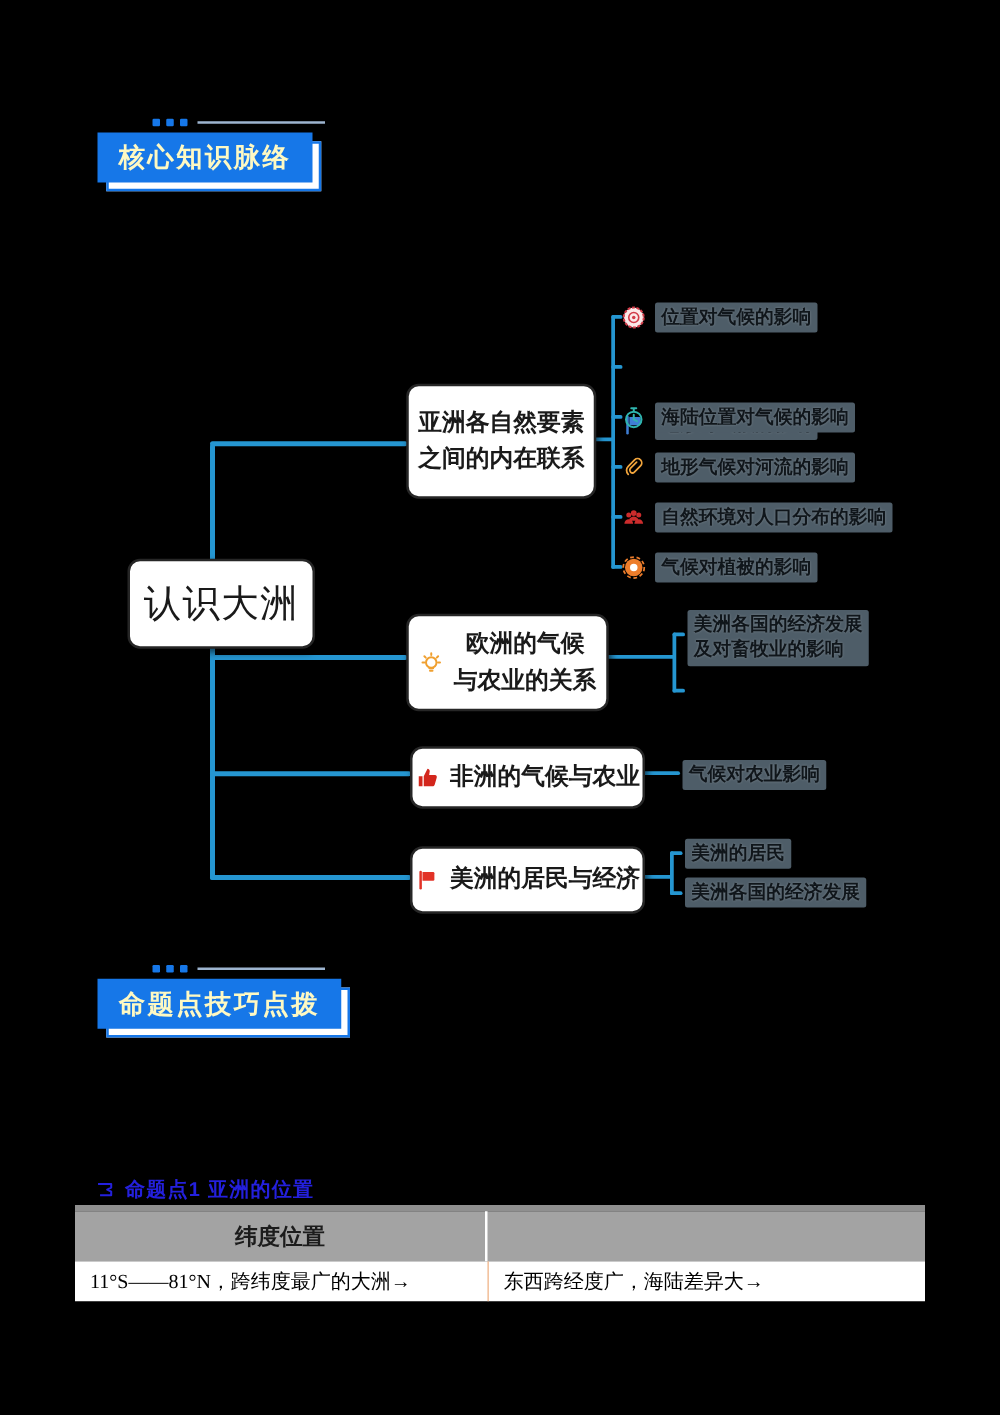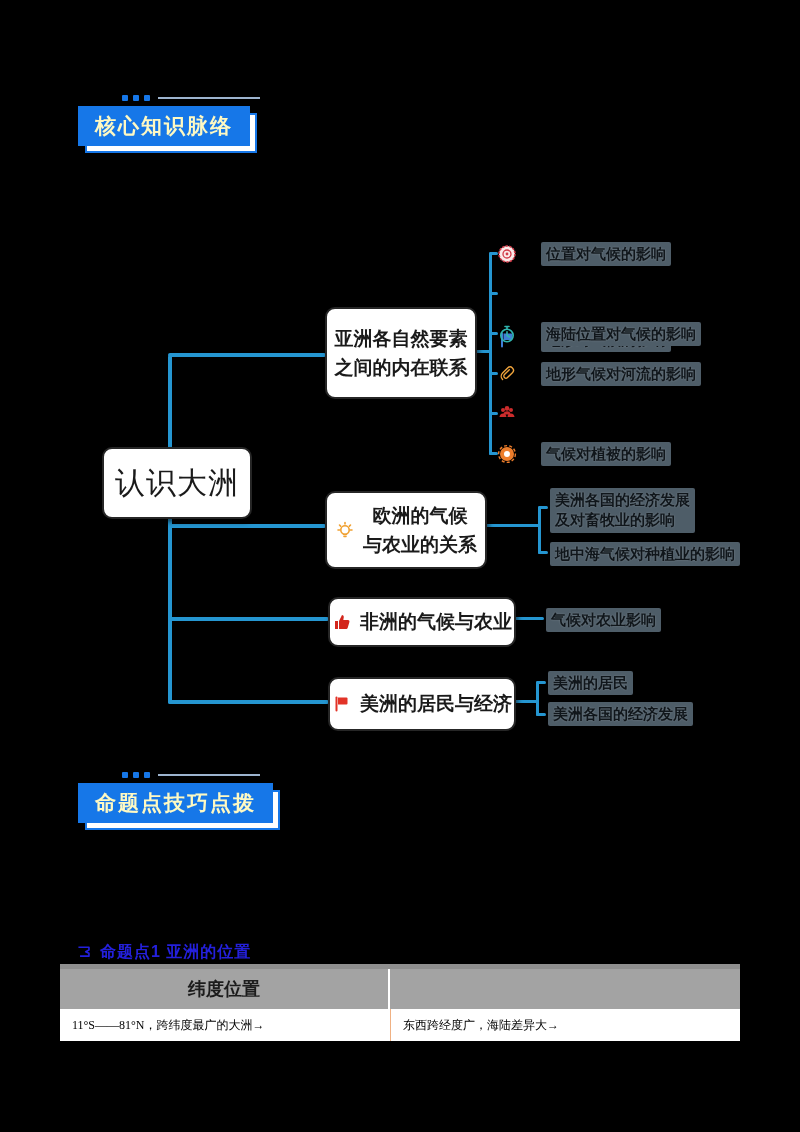--- a/index.html
+++ b/index.html
@@ -16,39 +16,39 @@
   .badge-dots i{width:6px;height:6px;background:#1677e8;margin-right:5px;border-radius:1px;}
   .badge-dots .dash{width:102px;height:2px;background:#9db4cf;margin-left:3px;}
 
   
   .line{position:absolute;background:#2596d1;border-radius:2px;}
   .node{position:absolute;background:#fff;border:2.5px solid #262626;border-radius:10px;
         display:flex;align-items:center;justify-content:center;gap:8px;
         color:#1a1a1a;box-shadow:2px 3px 5px rgba(0,0,0,.55);}
   .node .txt{white-space:pre-line;text-align:center;font-weight:bold;font-size:19px;line-height:1.55;}
   #root-node{font-size:30px;font-weight:normal;letter-spacing:1px;}
-  .leaf{position:absolute;display:flex;align-items:center;gap:24px;}
+  .leaf{position:absolute;display:flex;align-items:center;gap:7px;}
   .leaf .bar{background:#4e5d68;color:#10161b;font-size:15px;font-weight:bold;
              padding:2px 5px;border-radius:2px;white-space:pre-line;line-height:1.35;
              text-shadow:0 0 2px rgba(255,255,255,.25);}
   .leaf .icon, .node .icon{width:20px;height:20px;flex:0 0 auto;display:inline-block;}
 
   
   #prop-heading{position:absolute;left:76px;top:942px;display:flex;align-items:center;gap:6px;}
   #prop-heading .txt{color:#2420dd;font-size:16px;font-weight:bold;letter-spacing:1px;}
 
   
   #pos-table{position:absolute;left:60px;top:964px;width:680px;border-top:5px solid #8f8f8f;}
   .t-head{display:flex;background:#a3a3a3;height:40px;}
   .t-head .cell{display:flex;align-items:center;justify-content:center;
                 font-size:18px;font-weight:bold;color:#1c1c1c;}
   .t-head .c1{width:328px;border-right:2px solid #fff;}
   .t-head .c2{flex:1;}
   .t-row{display:flex;background:#fff;height:32px;font-family:"Liberation Serif", serif;
-         font-size:12px;color:#000;}
+         font-size:16px;color:#000;}
   .t-row .cell{display:flex;align-items:center;padding-left:12px;}
   .t-row .c1{width:318px;border-right:1px solid #f0b183;}
   .t-row .c2{flex:1;}
 </style>
 </head>
 <body>
 
 <div id="page">
 
   <div class="badge-wrap" style="left:78px;top:106px;">
@@ -172,38 +172,36 @@
   </div>
   <div class="leaf" style="left:497px;top:402px;">
     <span class="icon">
       <svg viewBox="0 0 20 20" fill="#cc2c2c">
           <circle cx="6" cy="8" r="2"></circle>
           <circle cx="14" cy="8" r="2"></circle>
           <circle cx="10" cy="6.4" r="2.3"></circle>
           <path d="M2.5 15c0-2 1.6-3.6 3.5-3.6S9.5 13 9.5 15zM10.5 15c0-2 1.6-3.6 3.5-3.6s3.5 1.6 3.5 3.6zM6.4 11.2c.9-1.3 2.1-2 3.6-2s2.7.7 3.6 2l-1.8 1.4h-3.6z"></path>
         </svg>
     </span>
+    <span class="bar">自然环境对人口分布的影响</span>
   </div>
   <div class="leaf" style="left:497px;top:442px;">
     <span class="icon">
       <svg viewBox="0 0 20 20">
           <circle cx="10" cy="10" r="7" fill="#ed7d2b"></circle>
           <circle cx="10" cy="10" r="3" fill="#fff"></circle>
           <circle cx="10" cy="10" r="8.4" fill="none" stroke="#ed7d2b" stroke-width="1.4" stroke-dasharray="3 2.2"></circle>
         </svg>
     </span>
     <span class="bar">气候对植被的影响</span>
   </div>
 
   <div class="leaf" style="left:550px;top:488px;">
     <span class="bar">美洲各国的经济发展
 及对畜牧业的影响</span>
-  </div>
-  <div class="leaf" style="left:550px;top:542px;">
-    <span class="bar">地中海气候对种植业的影响</span>
   </div>
 
   <div class="leaf" style="left:546px;top:608px;">
     <span class="bar">气候对农业影响</span>
   </div>
 
   <div class="leaf" style="left:548px;top:671px;">
     <span class="bar">美洲的居民</span>
   </div>
   <div class="leaf" style="left:548px;top:702px;">

